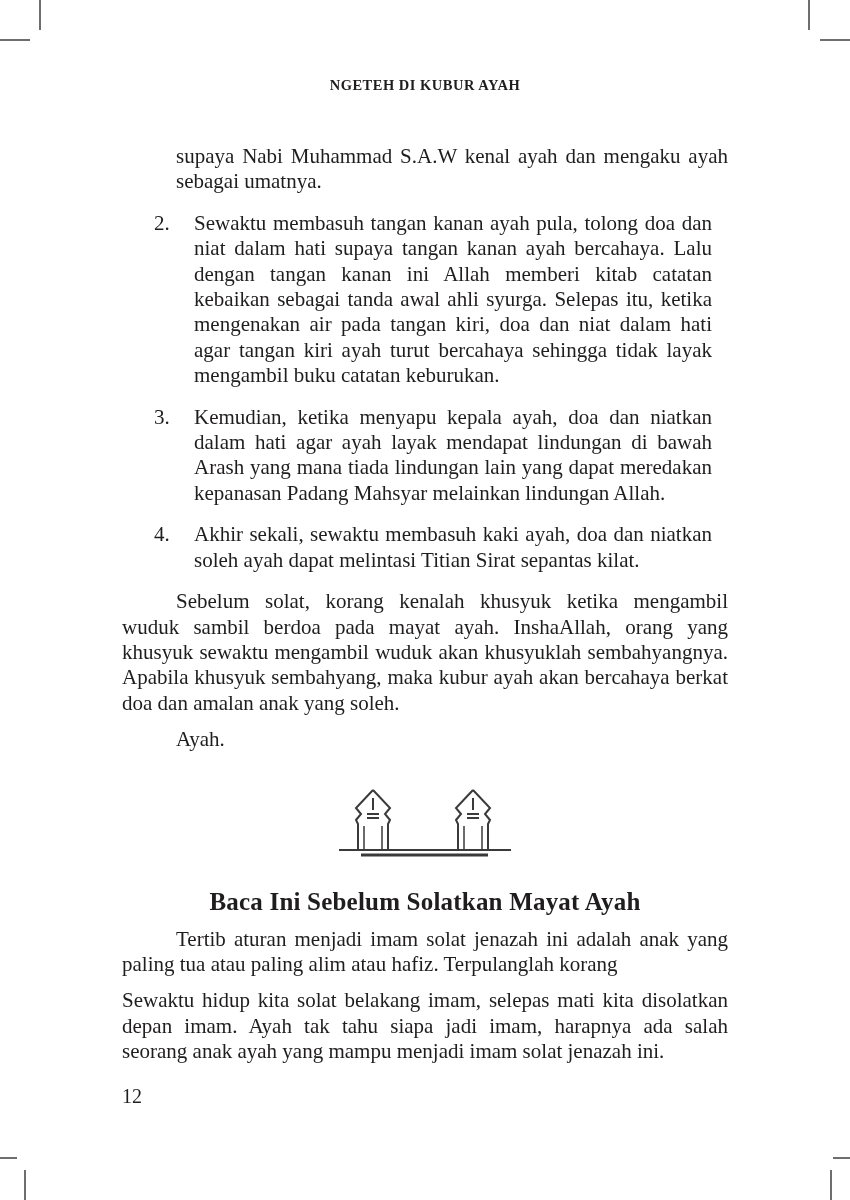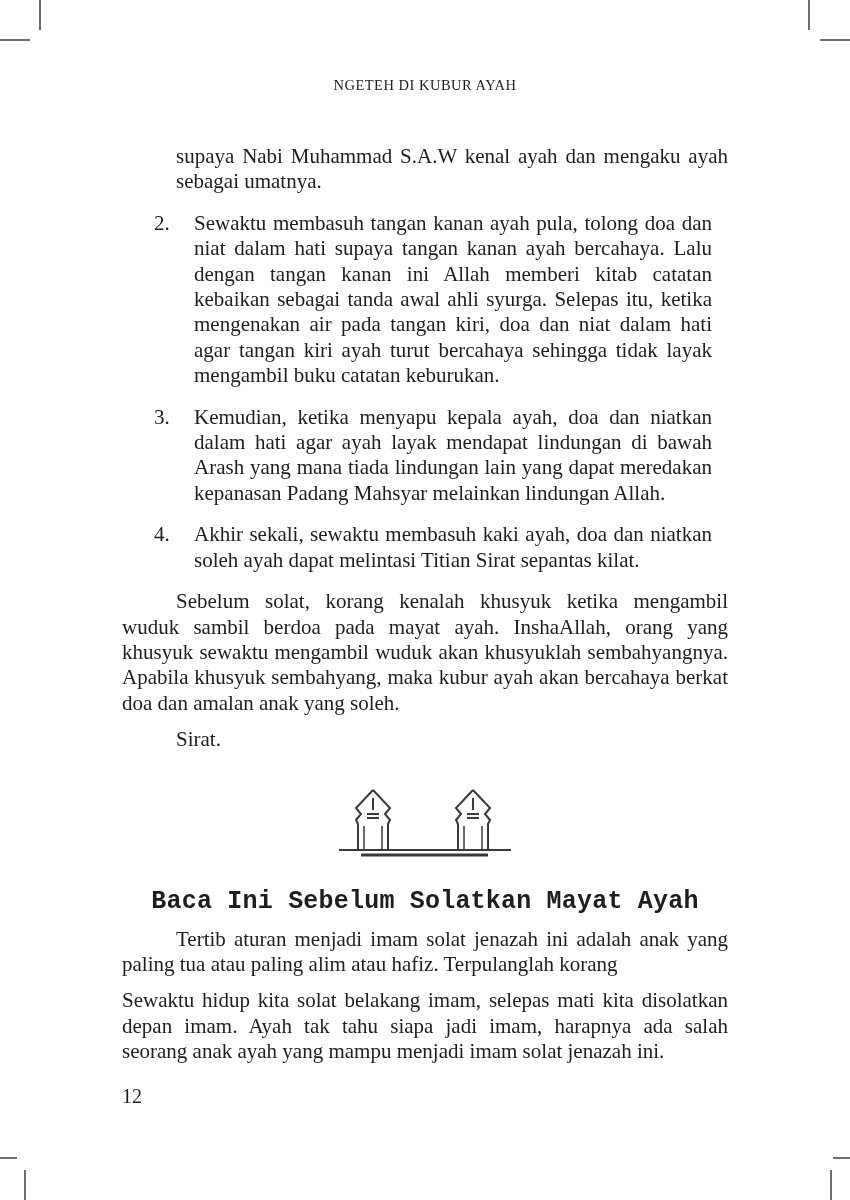--- a/index.html
+++ b/index.html
@@ -19,21 +19,21 @@
   .crop-tr-v { left:808px; top:0;      width:2px;  height:30px; }
   .crop-tr-h { left:820px; top:39px;   width:30px; height:2px;  }
   .crop-bl-h { left:0;     top:1157px; width:17px; height:2px;  }
   .crop-bl-v { left:24px;  top:1170px; width:2px;  height:30px; }
   .crop-br-h { left:833px; top:1157px; width:17px; height:2px;  }
   .crop-br-v { left:830px; top:1170px; width:2px;  height:30px; }
 
   .running-head {
     position:absolute; top:77px; left:0; right:0;
     text-align:center;
-    font-weight:normal;
+    font-weight:bold;
     font-size:14.5px;
     letter-spacing:0.5px;
   }
   .content {
     position:absolute;
     left:122px; top:144px;
     width:606px;
     font-size:21px;
     line-height:25.4px;
     text-align:justify;
@@ -45,21 +45,21 @@
   .list-num { position:absolute; left:32px; top:0; }
   .list-text { margin:16px; }
   .amin { margin:0 0 0 54px; text-align:left; }
 
   .divider { margin:30px auto 0; width:172px; height:76px; }
   .divider svg { display:block; }
 
   .section-heading {
     margin:27px 0 9px 0;
     text-align:center;
-    font-family:Liberation Mono, monospace;
+    font-family:Liberation Serif, serif;
     font-weight:bold;
     font-size:25px;
     line-height:32px;
     letter-spacing:0.2px;
   }
   .page-number {
     position:absolute;
     left:122px; top:1085px;
     font-size:20px;
     font-family:Liberation Serif, serif;
@@ -95,21 +95,21 @@
       <p class="list-text">Kemudian, ketika menyapu kepala ayah, doa dan niatkan dalam hati agar ayah layak mendapat lindungan di bawah Arash yang mana tiada lindungan lain yang dapat meredakan kepanasan Padang Mahsyar melainkan lindungan Allah.</p>
     </div>
 
     <div class="list-item">
       <span class="list-num">4.</span>
       <p class="list-text">Akhir sekali, sewaktu membasuh kaki ayah, doa dan niatkan soleh ayah dapat melintasi Titian Sirat sepantas kilat.</p>
     </div>
 
     <p class="para indent">Sebelum solat, korang kenalah khusyuk ketika mengambil wuduk sambil berdoa pada mayat ayah. InshaAllah, orang yang khusyuk sewaktu mengambil wuduk akan khusyuklah sembahyangnya. Apabila khusyuk sembahyang, maka kubur ayah akan bercahaya berkat doa dan amalan anak yang soleh.</p>
 
-    <p class="para amin">Sirat.</p>
+    <p class="para amin">Ayah.</p>
 
     <div class="divider">
       <svg width="172" height="76" viewBox="0 0 172 76" xmlns="http://www.w3.org/2000/svg" fill="none" stroke="#3a3a3a">
 
         <line x1="0" y1="67" x2="172" y2="67" stroke-width="2"></line>
         <line x1="22" y1="72" x2="149" y2="72" stroke-width="3"></line>
 
         <g transform="translate(34,67)">
           <path stroke-width="2" d="M 0,-60 L 17,-42 L 12,-36 L 17,-30 L 15,-26 L 15,0"></path>
           <path stroke-width="2" d="M 0,-60 L -17,-42 L -12,-36 L -17,-30 L -15,-26 L -15,0"></path>

